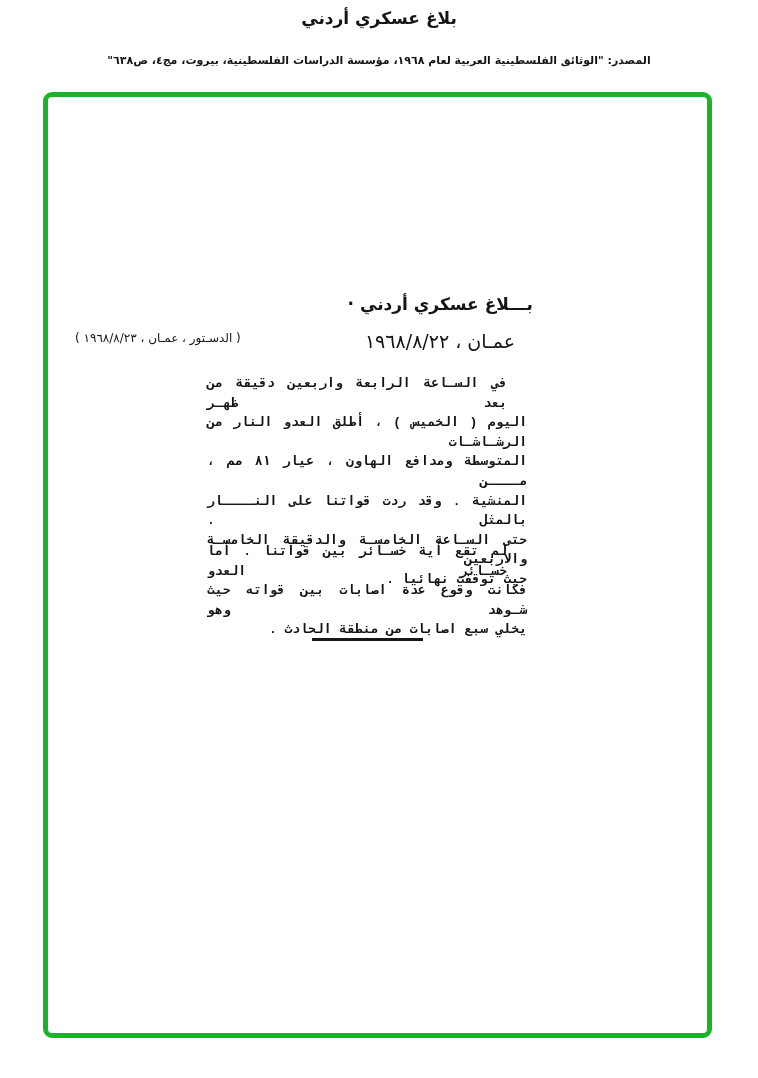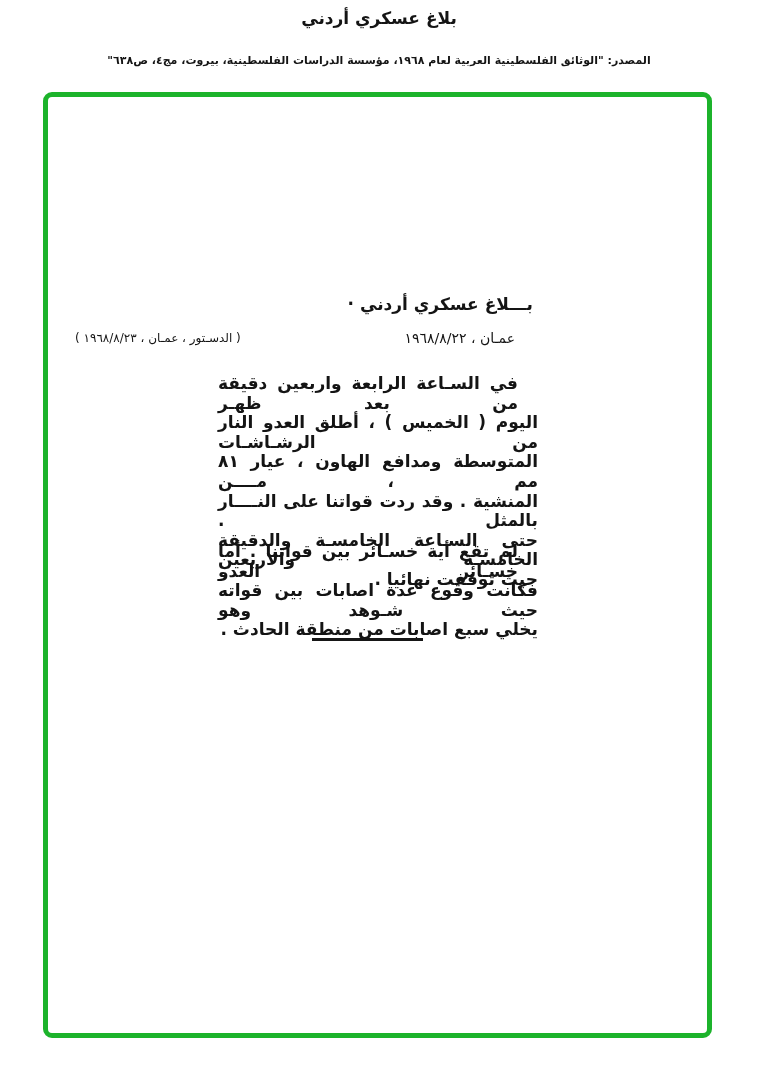--- a/index.html
+++ b/index.html
@@ -23,30 +23,30 @@
     border:5px solid #1cb32b;border-radius:9px;background:#ffffff;
     box-sizing:border-box;
   }
   
   .doc-heading{
     top:294px;right:225px;direction:rtl;
     font-size:17px;font-weight:700;white-space:nowrap;
   }
   .doc-date{
     top:330px;right:243px;direction:rtl;
-    font-size:14px;font-weight:400;white-space:nowrap;
+    font-size:19px;font-weight:400;white-space:nowrap;
   }
   .doc-attribution{
     top:331px;left:75px;direction:rtl;
     font-size:12px;font-weight:400;white-space:nowrap;
   }
   
   .para{
-    left:218px;width:320px;direction:rtl;
-    font-size:17px;font-weight:700;line-height:19.6px;
+    left:207px;width:320px;direction:rtl;
+    font-size:13px;font-weight:700;line-height:19.6px;font-family:Liberation Mono, monospace;
   }
   .para-1{top:374px;}
   .para-2{top:542px;}
   .line{
     text-align:justify;
     text-align-last:justify;
   }
   .line.first{padding-right:20px;}
   .line.last{text-align-last:right;}
   .rule{

